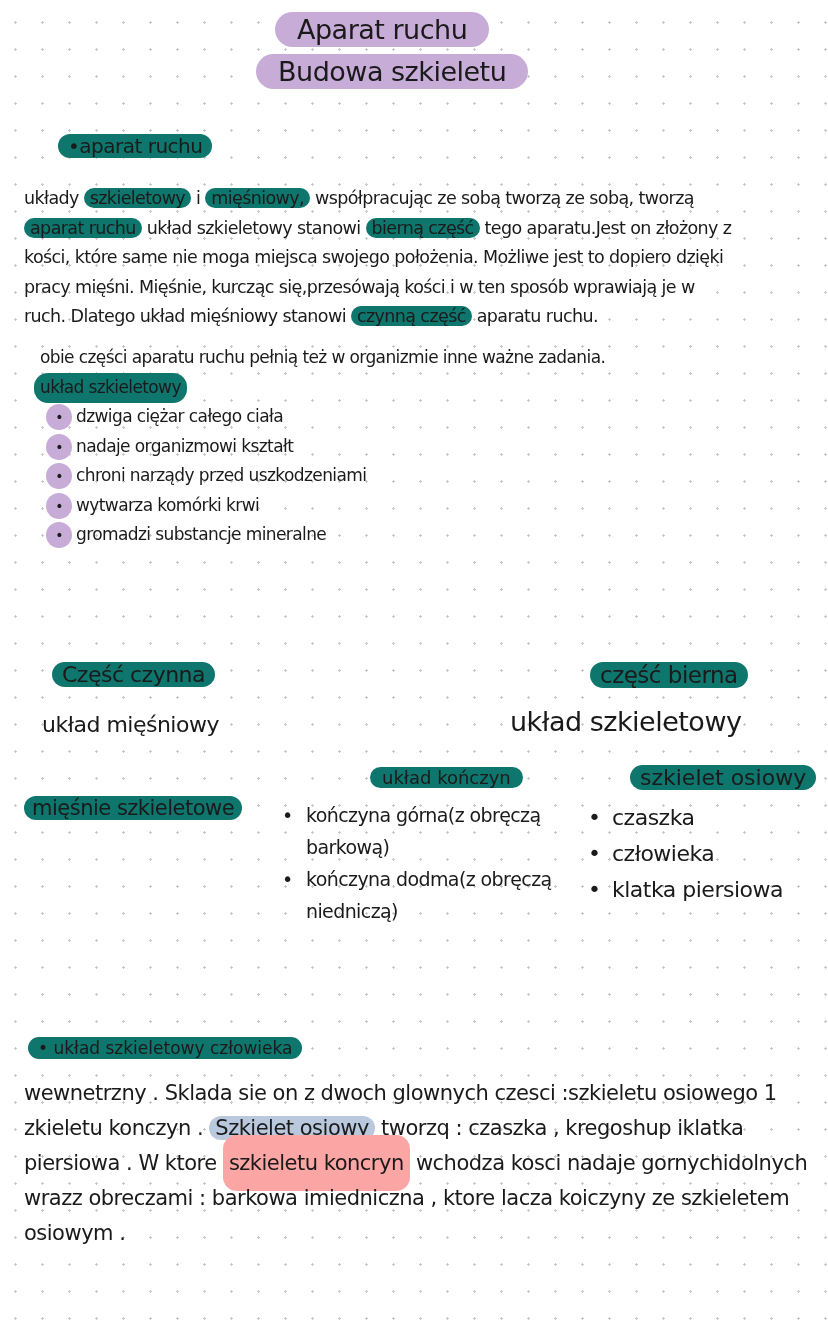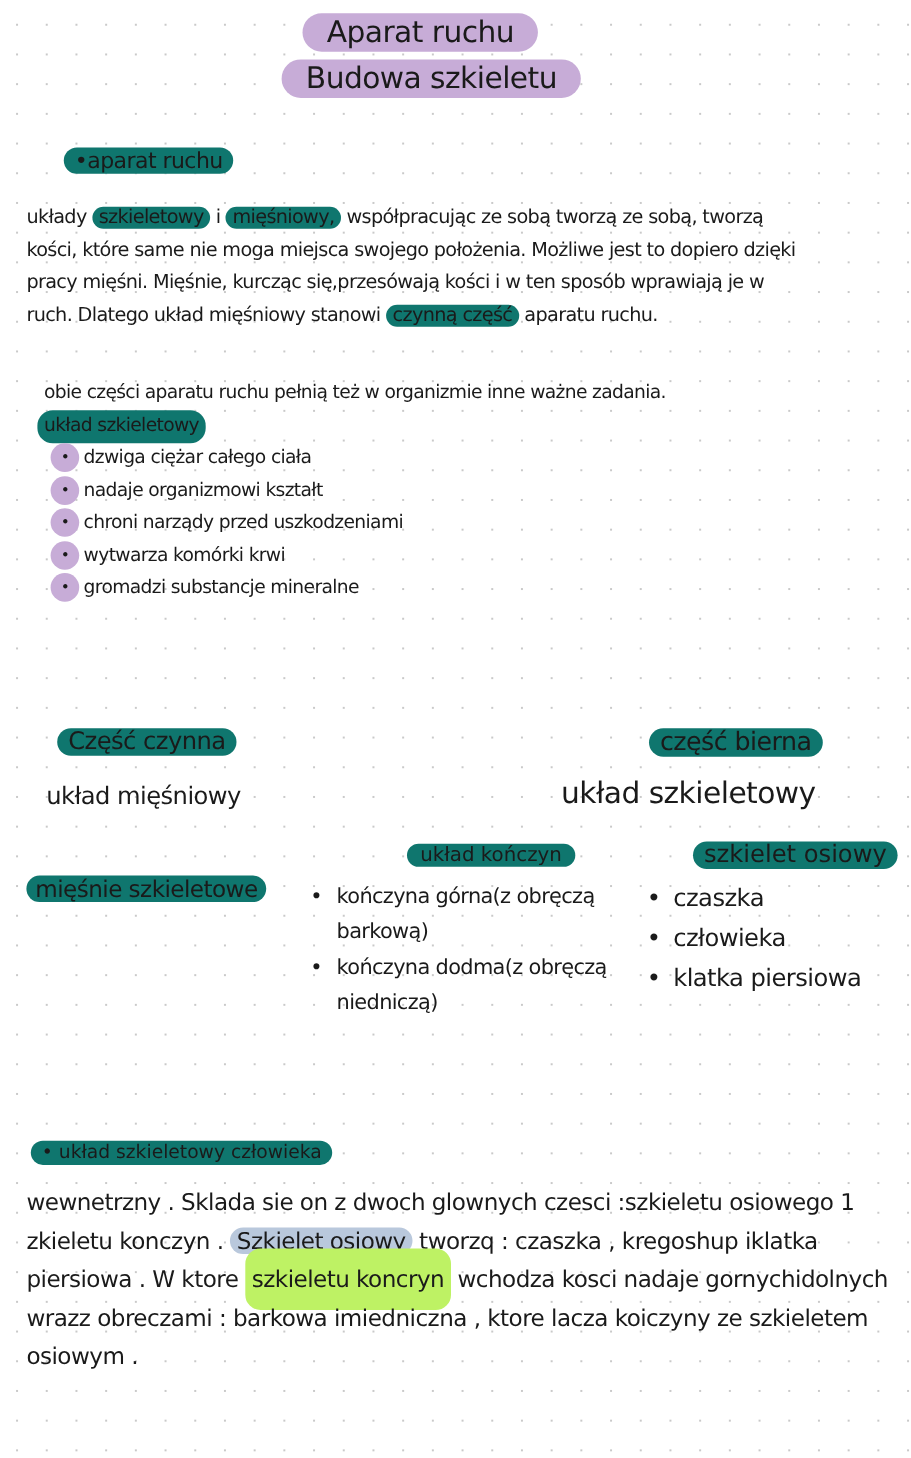--- a/index.html
+++ b/index.html
@@ -8,21 +8,21 @@
     background-color: #ffffff;
     background-image: radial-gradient(circle, #c9c9c9 1.1px, transparent 1.4px);
     background-size: 27px 27px;
     background-position: 2px 9px;
     font-family: "DejaVu Sans", sans-serif;
     color: #1a1a1a;
   }
   .abs { position: absolute; white-space: nowrap; }
   .hl { background: #0f766e; border-radius: 14px; padding: 0 6px; }
   .hl-blue { background: #b9c8dc; border-radius: 14px; padding: 0 6px; }
-  .hl-red { background: #bef264; border-radius: 14px; padding: 16px 6px; }
+  .hl-red { background: #fca5a5; border-radius: 14px; padding: 16px 6px; }
   .title { font-size: 27px; letter-spacing: -0.5px; border-radius: 20px; padding: 2px 22px; background: #c7acd7; }
   .para { font-size: 17.5px; line-height: 29.5px; letter-spacing: -0.6px; }
   .list { font-size: 17px; line-height: 29.5px; letter-spacing: -0.6px; }
   .bullet-dot { display: inline-block; width: 26px; height: 26px; border-radius: 50%; background: #c7acd7; text-align: center; line-height: 26px; margin-right: 4px; vertical-align: middle; font-size: 14px; }
   .big { font-size: 22px; letter-spacing: -0.5px; }
   .bigger { font-size: 27px; letter-spacing: -0.5px; }
   .col-list { font-size: 19px; line-height: 32px; letter-spacing: -0.6px; }
   .col-list2 { font-size: 22px; line-height: 36px; letter-spacing: -0.5px; }
   .bottom-para { font-size: 21px; line-height: 35px; letter-spacing: -0.5px; }
   .bold { font-weight: normal; }
@@ -30,20 +30,21 @@
 </head>
 <body>
 
 <div class="abs title" style="left:275px; top:12px;">Aparat ruchu</div>
 <div class="abs title" style="left:256px; top:54px;">Budowa szkieletu</div>
 
 <div class="abs hl big" style="left:58px; top:134px; font-size:20px; padding:0 10px;">•aparat ruchu</div>
 
 <div class="abs para" style="left:24px; top:184px;" id="para1">
     <div><span>układy </span><span class="hl">szkieletowy</span><span> i </span><span class="hl">mięśniowy,</span><span> współpracując ze sobą tworzą ze sobą, tworzą</span></div>
+    <div><span class="hl">aparat ruchu</span><span> układ szkieletowy stanowi </span><span class="hl">bierną część</span><span> tego aparatu.Jest on złożony z</span></div>
     <div><span>kości, które same nie moga miejsca swojego położenia. Możliwe jest to dopiero dzięki</span></div>
     <div><span>pracy mięśni. Mięśnie, kurcząc się,przesówają kości i w ten sposób wprawiają je w</span></div>
     <div><span>ruch. Dlatego układ mięśniowy stanowi </span><span class="hl">czynną część</span><span> aparatu ruchu.</span></div>
   </div>
 
 <div class="abs list" style="left:40px; top:343px;">obie części aparatu ruchu pełnią też w organizmie inne ważne zadania.</div>
 <div class="abs hl list" style="left:34px; top:373px;">układ szkieletowy</div>
 
 <div class="abs list" style="left:46px; top:402px;" id="funcList">
     <div><span class="bullet-dot">•</span><span>dzwiga ciężar całego ciała</span></div>

